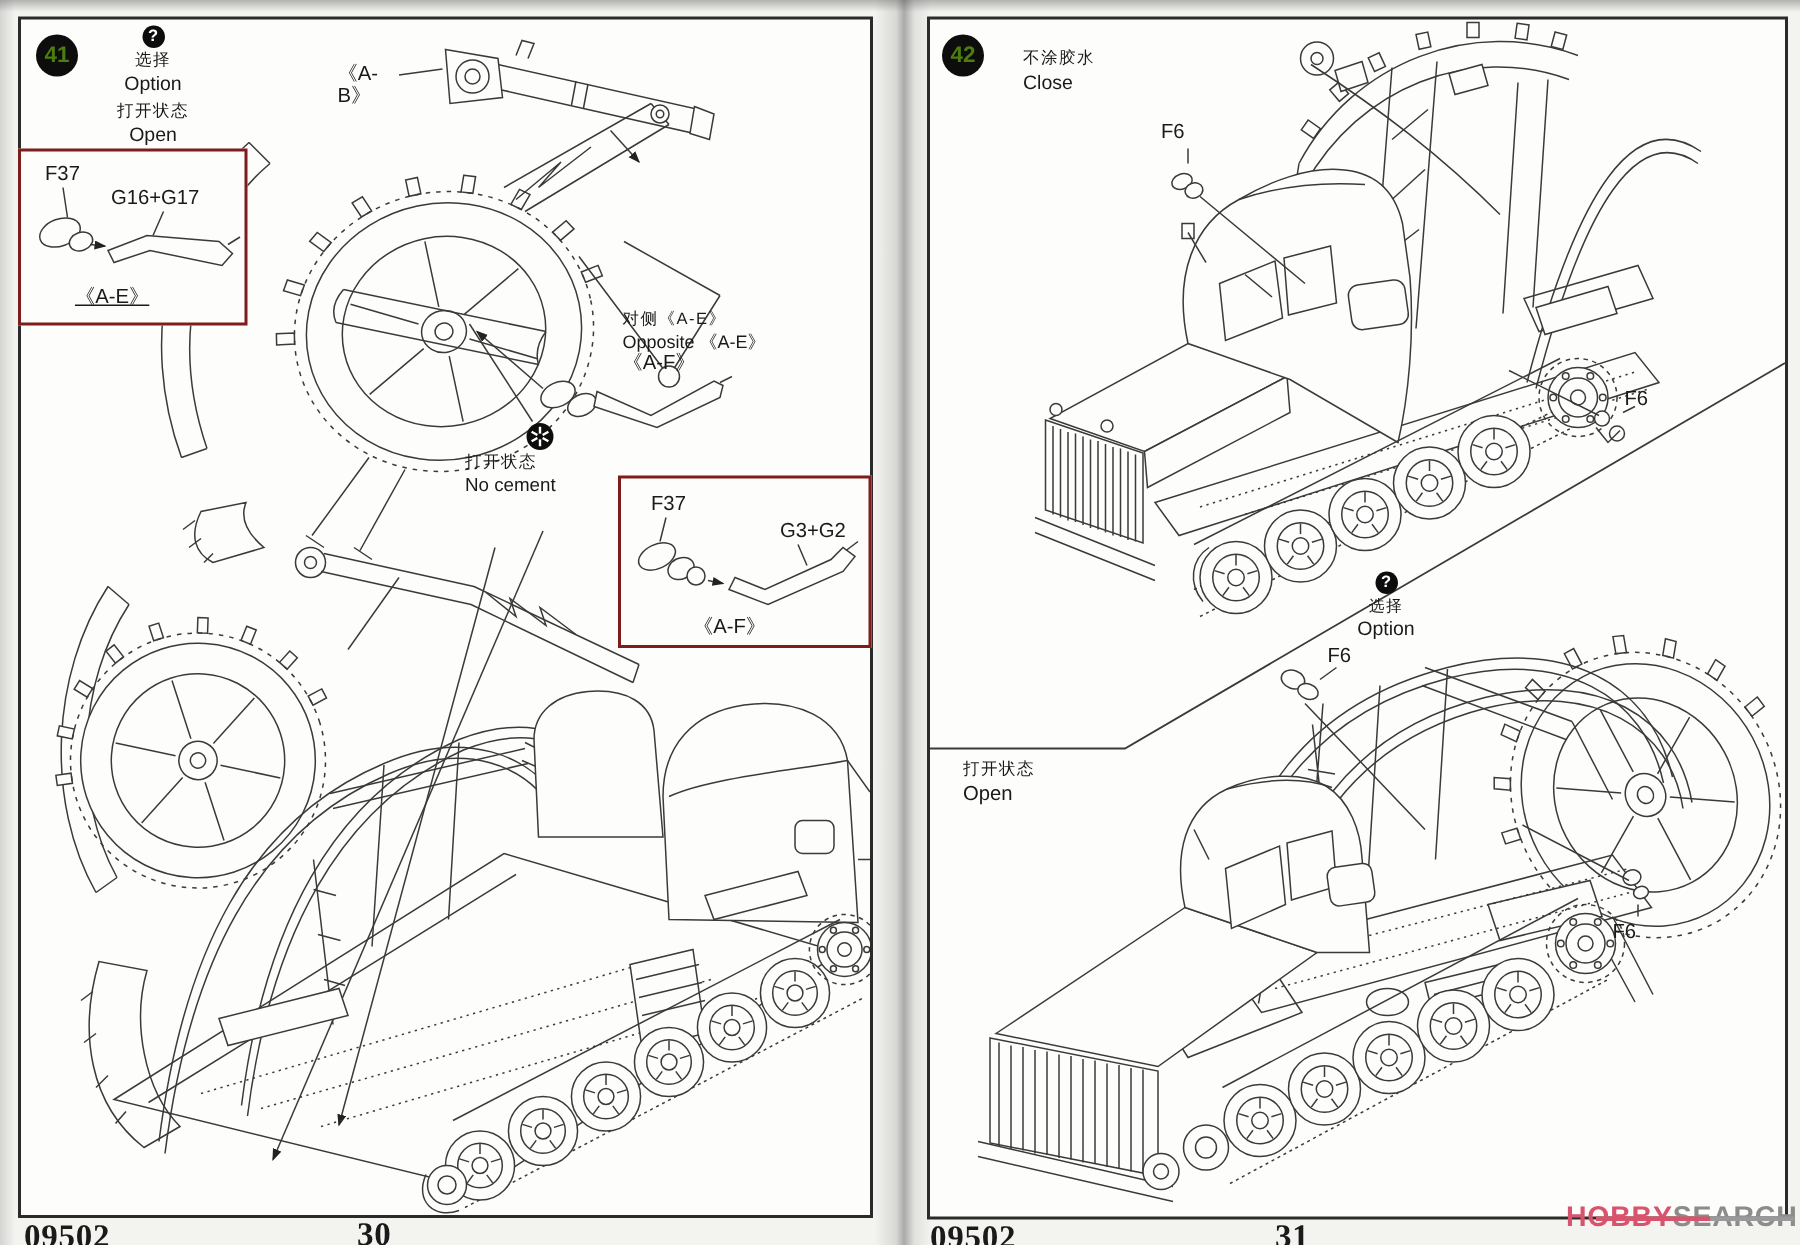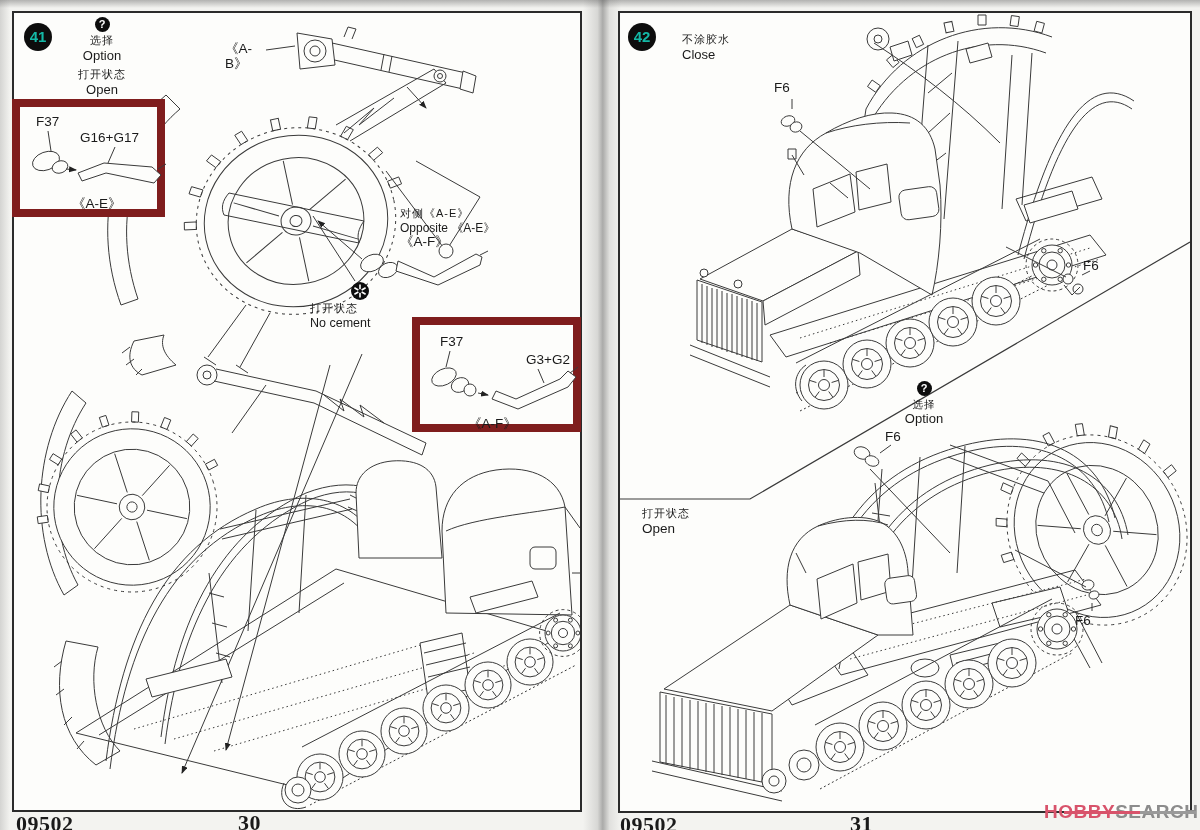--- a/index.html
+++ b/index.html
@@ -4,26 +4,26 @@
 <style>
   html,body{margin:0;padding:0;}
   body{width:1200px;height:830px;position:relative;overflow:hidden;
        background:#f3f3f0;font-family:"Liberation Sans",sans-serif;color:#1a1a1a;}
   .abs{position:absolute;}
   .page{position:absolute;background:#fdfdfb;border:2px solid #2b2b2b;box-sizing:border-box;}
   .c{text-align:left;}
   .zh{font-size:11px;letter-spacing:1px;line-height:1.25;}
   .en{font-size:13px;line-height:1.2;}
   .plbl{font-size:13.5px;line-height:1.1;}
-  .badge{width:28px;height:28px;border-radius:50%;background:#0d0d0d;color:#14b8a6;
+  .badge{width:28px;height:28px;border-radius:50%;background:#0d0d0d;color:#4d7c0f;
          font-size:15px;font-weight:bold;text-align:center;line-height:28px;}
   .qwrap{display:flex;flex-direction:column;align-items:center;}
   .qicon{width:15px;height:15px;border-radius:50%;background:#0d0d0d;color:#fff;
          font-size:11px;font-weight:bold;text-align:center;line-height:15px;margin-bottom:2px;}
-  .inset{position:absolute;border:8px solid #7f1d1d;background:#fdfdfb;box-sizing:border-box;}
+  .inset{position:absolute;border:2px solid #7f1d1d;background:#fdfdfb;box-sizing:border-box;}
   .ftr{font-size:22px;font-weight:bold;letter-spacing:.5px;font-family:Liberation Serif, serif;}
   svg{position:absolute;left:0;top:0;}
   svg *{vector-effect:non-scaling-stroke;}
   .fold{position:absolute;left:583px;top:0;width:38px;height:830px;
         background:linear-gradient(90deg,rgba(90,90,90,0) 0%,rgba(90,90,90,.18) 38%,rgba(70,70,70,.42) 52%,rgba(90,90,90,.12) 70%,rgba(90,90,90,0) 100%);}
   .topshade{position:absolute;left:0;top:0;width:1200px;height:8px;
         background:linear-gradient(180deg,rgba(100,100,100,.45),rgba(100,100,100,0));}
   .leftshade{position:absolute;left:0;top:0;width:10px;height:830px;
         background:linear-gradient(90deg,rgba(120,120,120,.25),rgba(120,120,120,0));}
   .wm{position:absolute;left:1040px;top:799px;width:156px;height:26px;display:flex;align-items:center;}
@@ -186,24 +186,24 @@
     <svg width="149" height="114" viewBox="0 0 149 114" stroke="#3a3a3a" fill="none" stroke-width="1">
       <path d="M28,24 L31,44 M95,40 L88,56"></path>
       <ellipse cx="26" cy="54" rx="14" ry="9" fill="#fdfdfb" transform="rotate(-20 26 54)"></ellipse>
       <ellipse cx="40" cy="60" rx="8" ry="6" fill="#fdfdfb" transform="rotate(-20 40 60)"></ellipse>
       <path d="M46,62 L56,63" marker-end="url(#ah)"></path>
       <path d="M58,66 L84,56 L132,60 L141,68 L134,76 L86,66 L62,74 Z" fill="#fdfdfb"></path>
       <path d="M138,62 L146,57"></path>
     </svg>
     <div class="abs plbl" style="left:16px;top:8px;">F37</div>
     <div class="abs plbl" style="left:60px;top:24px;">G16+G17</div>
-    <div class="abs plbl c" style="left:52px;top:90px;width:74px;">《A-E》</div>
-  </div>
-
-  <div class="abs c" style="left:386px;top:194px;width:114px;">
+    <div class="abs plbl c" style="left:36px;top:90px;width:74px;text-decoration:underline;">《A-E》</div>
+  </div>
+
+  <div class="abs c" style="left:401px;top:194px;width:114px;">
     <div class="zh">对侧《A-E》</div>
     <div class="en" style="font-size:12px;">Opposite 《A-E》</div>
     <div class="plbl">《A-F》</div>
   </div>
 
   <svg class="abs" style="left:336px;top:268px;" width="20" height="20" viewBox="0 0 20 20">
     <circle cx="10" cy="10" r="9" fill="#0d0d0d"></circle>
     <path d="M10,3.5 V16.5 M4.4,6.8 L15.6,13.2 M15.6,6.8 L4.4,13.2" stroke="#fff" stroke-width="1.6"></path>
     <circle cx="10" cy="10" r="2" fill="#0d0d0d"></circle>
   </svg>

